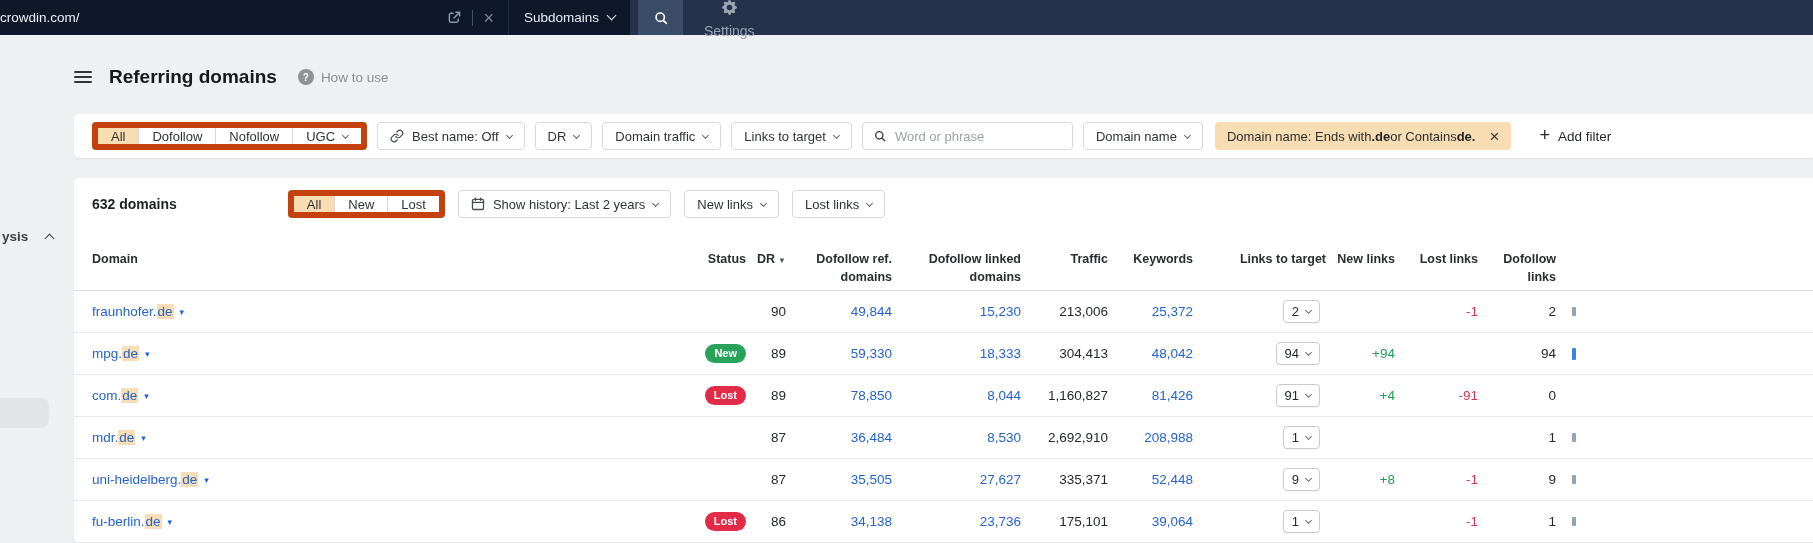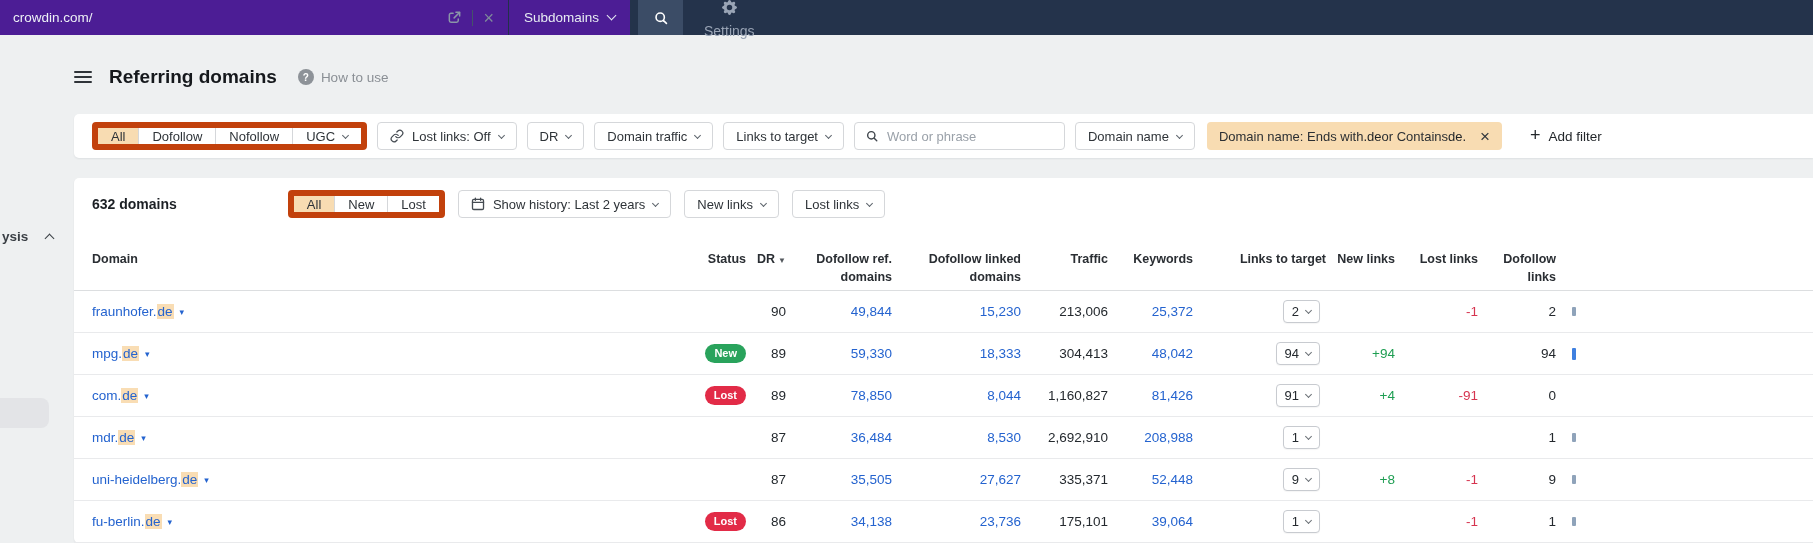--- a/index.html
+++ b/index.html
@@ -1,20 +1,20 @@
 <!DOCTYPE html>
 <html><head>
 <meta charset="utf-8">
 <style>
   * { margin:0; padding:0; box-sizing:border-box; }
   html,body { width:1813px; height:543px; overflow:hidden; font-family:"Liberation Sans", sans-serif; background:#eef0f1; }
 
   
   .topbar { position:absolute; left:0; top:0; width:100%; height:35px; background:#24334b; }
-  .url-box { position:absolute; left:0; top:0; width:630px; height:35px; background:#4c1d95; display:flex; align-items:center; padding-left:13px; }
+  .url-box { position:absolute; left:0; top:0; width:630px; height:35px; background:#0f172a; display:flex; align-items:center; }
   .url-text { flex:1; color:#edf1f6; font-size:13.5px; cursor:text; }
   .ub-icons { display:flex; align-items:center; gap:10px; padding-right:14px; color:#7e8a9b; }
   .vdiv { width:1px; height:16px; background:#44526a; }
   .xchar { font-size:18px; line-height:1; color:#7e8a9b; cursor:pointer; }
   .mode { height:35px; display:flex; align-items:center; gap:9px; padding:0 15px; border-left:1px solid #22304a; color:#e6ebf2; font-size:13.5px; cursor:pointer; }
   .search-go { position:absolute; left:638px; top:0; width:45px; height:35px; background:#3b4c66; border:none; display:flex; align-items:center; justify-content:center; cursor:pointer; }
   .settings { position:absolute; left:704px; top:0; height:35px; display:flex; align-items:center; gap:8px; color:#99a4b5; font-size:14px; cursor:pointer;flex-direction:column; }
 
   .chev { width:7px; height:7px; border-right:1.5px solid currentColor; border-bottom:1.5px solid currentColor; transform:rotate(45deg); display:inline-block; margin-top:-4px; }
   .chev.sm { width:5px; height:5px; margin-top:-2px; }
@@ -42,21 +42,21 @@
   .seg { display:flex; border:6px solid #c2410c; border-radius:4px; overflow:hidden; height:28px; background:#fff; flex:none; }
   .seg-item { display:flex; align-items:center; gap:8px; padding:0 13px; font-size:13px; color:#2e3338; border-left:1px solid #d5d7da; cursor:pointer; white-space:nowrap; }
   .seg-item:first-child { border-left:none; }
   .seg-item.sel { background:#f8dcb2; }
   .fbtn { height:28px; border:1px solid #d5d7da; border-radius:4px; background:#fff; display:flex; align-items:center; gap:8px; padding:0 12px; font-size:13px; color:#2e3338; cursor:pointer; white-space:nowrap; flex:none; }
   .fbtn .chev, .seg-item .chev { color:#5c636b; }
   .finput { height:28px; border:1px solid #d5d7da; border-radius:4px; background:#fff; display:flex; align-items:center; gap:8px; padding:0 10px; width:211px; flex:none; }
   .finput input { border:none; outline:none; font-size:13px; color:#2e3338; width:160px; font-family:"Liberation Sans", sans-serif; }
   .finput input::placeholder { color:#9aa1a9; }
   .chip { height:28px; background:#f8dcb2; border-radius:4px; display:flex; align-items:center; padding:0 12px; font-size:13px; color:#2b2f33; margin-left:2px; white-space:nowrap; flex:none; }
-  .chip b { font-weight:400; color:#1f2327; }
+  .chip b { font-weight:700; color:#1f2327; }
   .chip .xchar { color:#33383d; margin-left:14px; font-size:17px; }
   .add-filter { display:flex; align-items:center; gap:8px; margin-left:18px; font-size:13.5px; color:#23272b; cursor:pointer; white-space:nowrap; }
   .plus { font-size:18px; font-weight:400; line-height:1; margin-top:-2px; }
 
   
   .ttoolbar { display:flex; align-items:center; padding:12px 0 0 18px; gap:13px; }
   .count { font-size:14px; font-weight:700; color:#1c2025; margin-right:98px; }
 
   
   .tbl { --cols:560px 116px 40px 106px 129px 87px 85px 133px 69px 83px 78px 40px 1fr; }
@@ -155,21 +155,21 @@
         <span class="chev sm"></span>
       </span>
   </div>
   <button class="fbtn">
     <span>
       <svg width="14" height="14" viewBox="0 0 24 24" fill="none" stroke="#454b52" stroke-width="2.1" stroke-linecap="round" stroke-linejoin="round">
           <path d="M10 13a5 5 0 0 0 7.54.54l3-3a5 5 0 0 0-7.07-7.07l-1.72 1.71"></path>
           <path d="M14 11a5 5 0 0 0-7.54-.54l-3 3a5 5 0 0 0 7.07 7.07l1.71-1.71"></path>
         </svg>
     </span>
-    <span>Lost links: Off</span>
+    <span>Best name: Off</span>
     <span class="chev sm"></span>
   </button>
   <button class="fbtn">
     <span>DR</span>
     <span class="chev sm"></span>
   </button>
   <button class="fbtn">
     <span>Domain traffic</span>
     <span class="chev sm"></span>
   </button>

